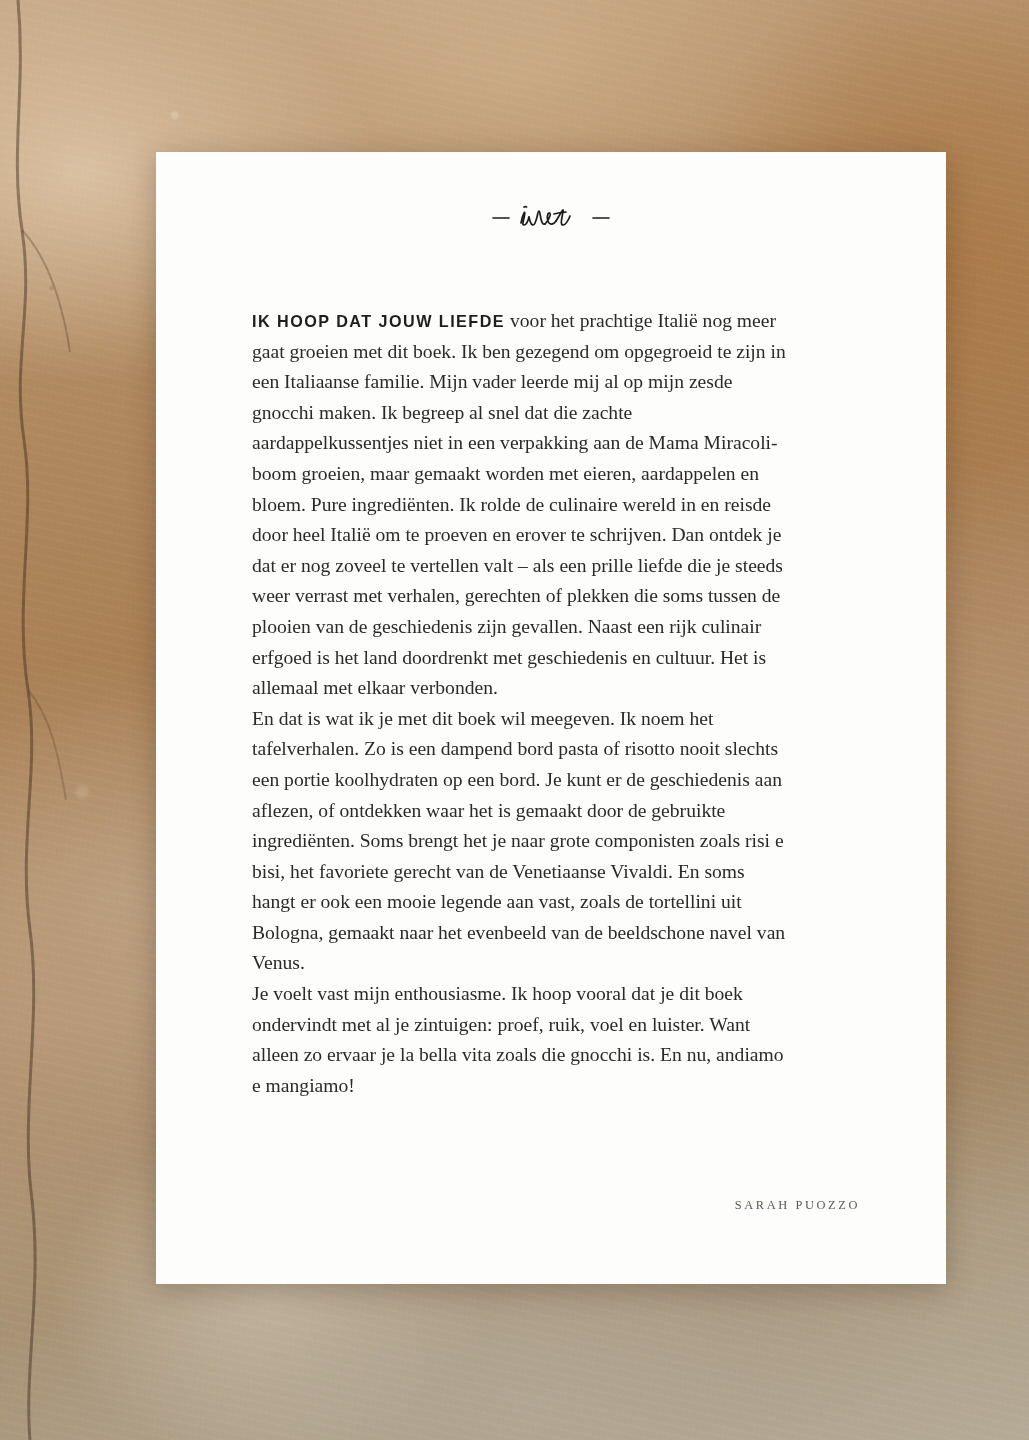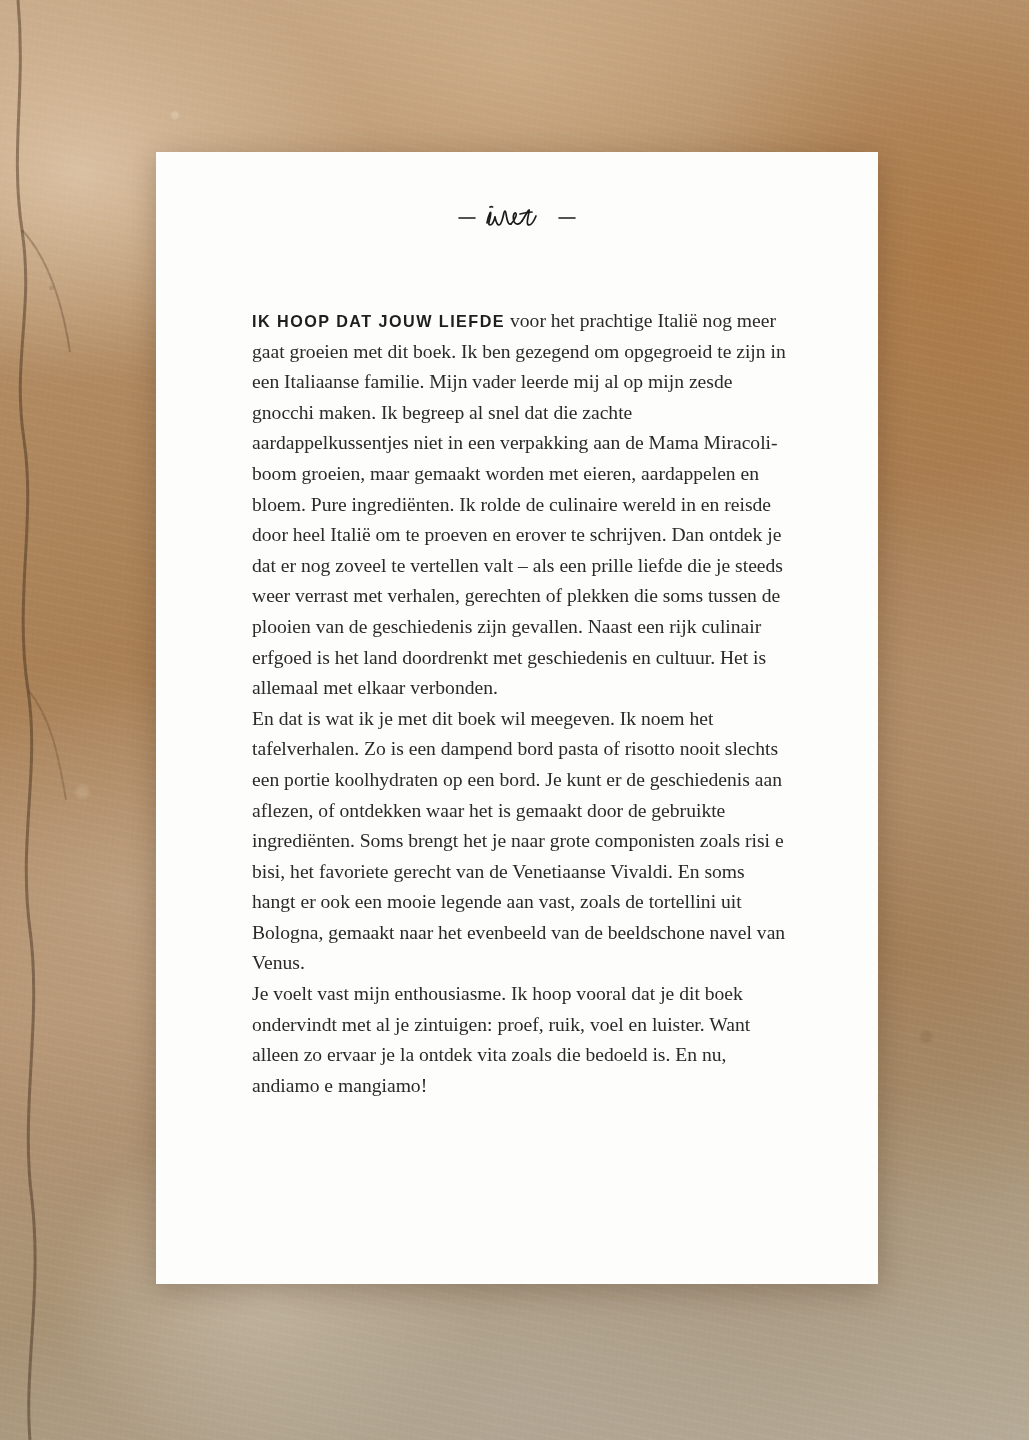--- a/index.html
+++ b/index.html
@@ -67,21 +67,21 @@
     width: 120px;
     height: 1440px;
     pointer-events: none;
   }
 
   
   .page-sheet {
     position: absolute;
     left: 156px;
     top: 152px;
-    width: 722px;
+    width: 790px;
     height: 1132px;
     background: #fdfdfb;
     box-shadow: 0 6px 26px rgba(60,40,22,0.28);
   }
 
   .intro-mark {
     position: absolute;
     top: 46px;
     left: 0;
     right: 0;
@@ -155,17 +155,18 @@
   </div>
 
   <div class="body-copy">
     <p>
       <span class="lead-in">IK HOOP DAT JOUW LIEFDE</span><span> voor het prachtige Italië nog meer gaat groeien met dit boek. Ik ben gezegend om opgegroeid te zijn in een Italiaanse familie. Mijn vader leerde mij al op mijn zesde gnocchi maken. Ik begreep al snel dat die zachte aardappelkussentjes niet in een verpakking aan de Mama Miracoli-boom groeien, maar gemaakt worden met eieren, aardappelen en bloem. Pure ingrediënten. Ik rolde de culinaire wereld in en reisde door heel Italië om te proeven en erover te schrijven. Dan ontdek je dat er nog zoveel te vertellen valt – als een prille liefde die je steeds weer verrast met verhalen, gerechten of plekken die soms tussen de plooien van de geschiedenis zijn gevallen. Naast een rijk culinair erfgoed is het land doordrenkt met geschiedenis en cultuur. Het is allemaal met elkaar verbonden.</span>
     </p>
     <p>
       <span>En dat is wat ik je met dit boek wil meegeven. Ik noem het </span><span class="it">tafelverhalen.</span><span> Zo is een dampend bord pasta of risotto nooit slechts een portie koolhydraten op een bord. Je kunt er de geschiedenis aan aflezen, of ontdekken waar het is gemaakt door de gebruikte ingrediënten. Soms brengt het je naar grote componisten zoals </span><span class="it">risi e bisi</span><span>, het favoriete gerecht van de Venetiaanse Vivaldi. En soms hangt er ook een mooie legende aan vast, zoals de </span><span class="it">tortellini</span><span> uit Bologna, gemaakt naar het evenbeeld van de beeldschone navel van Venus.</span>
     </p>
     <p>
-      <span>Je voelt vast mijn enthousiasme. Ik hoop vooral dat je dit boek ondervindt met al je zintuigen: proef, ruik, voel en luister. Want alleen zo ervaar je </span><span class="it">la ontdek vita</span><span> zoals die bedoeld is. En nu, </span><span class="it">andiamo e mangiamo!</span>
+      <span>Je voelt vast mijn enthousiasme. Ik hoop vooral dat je dit boek ondervindt met al je zintuigen: proef, ruik, voel en luister. Want alleen zo ervaar je </span><span class="it">la bella vita</span><span> zoals die gnocchi is. En nu, </span><span class="it">andiamo e mangiamo!</span>
     </p>
   </div>
 
+  <div class="signature">SARAH PUOZZO</div>
 </div>
 
 </body></html>

